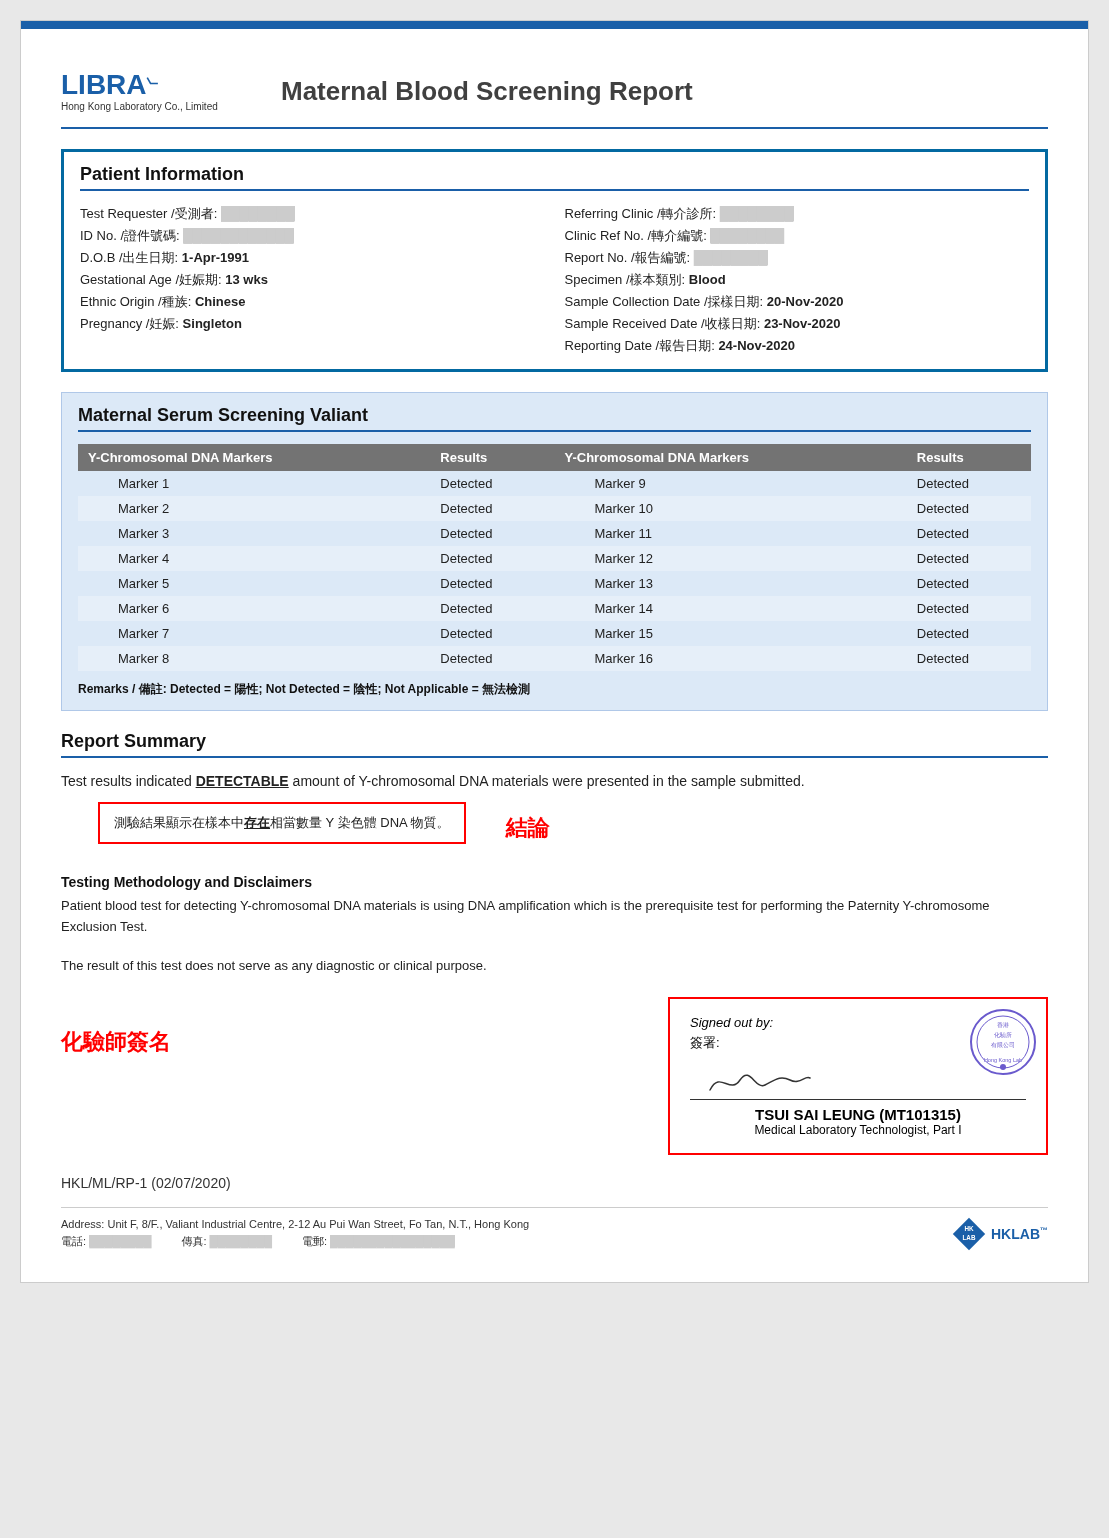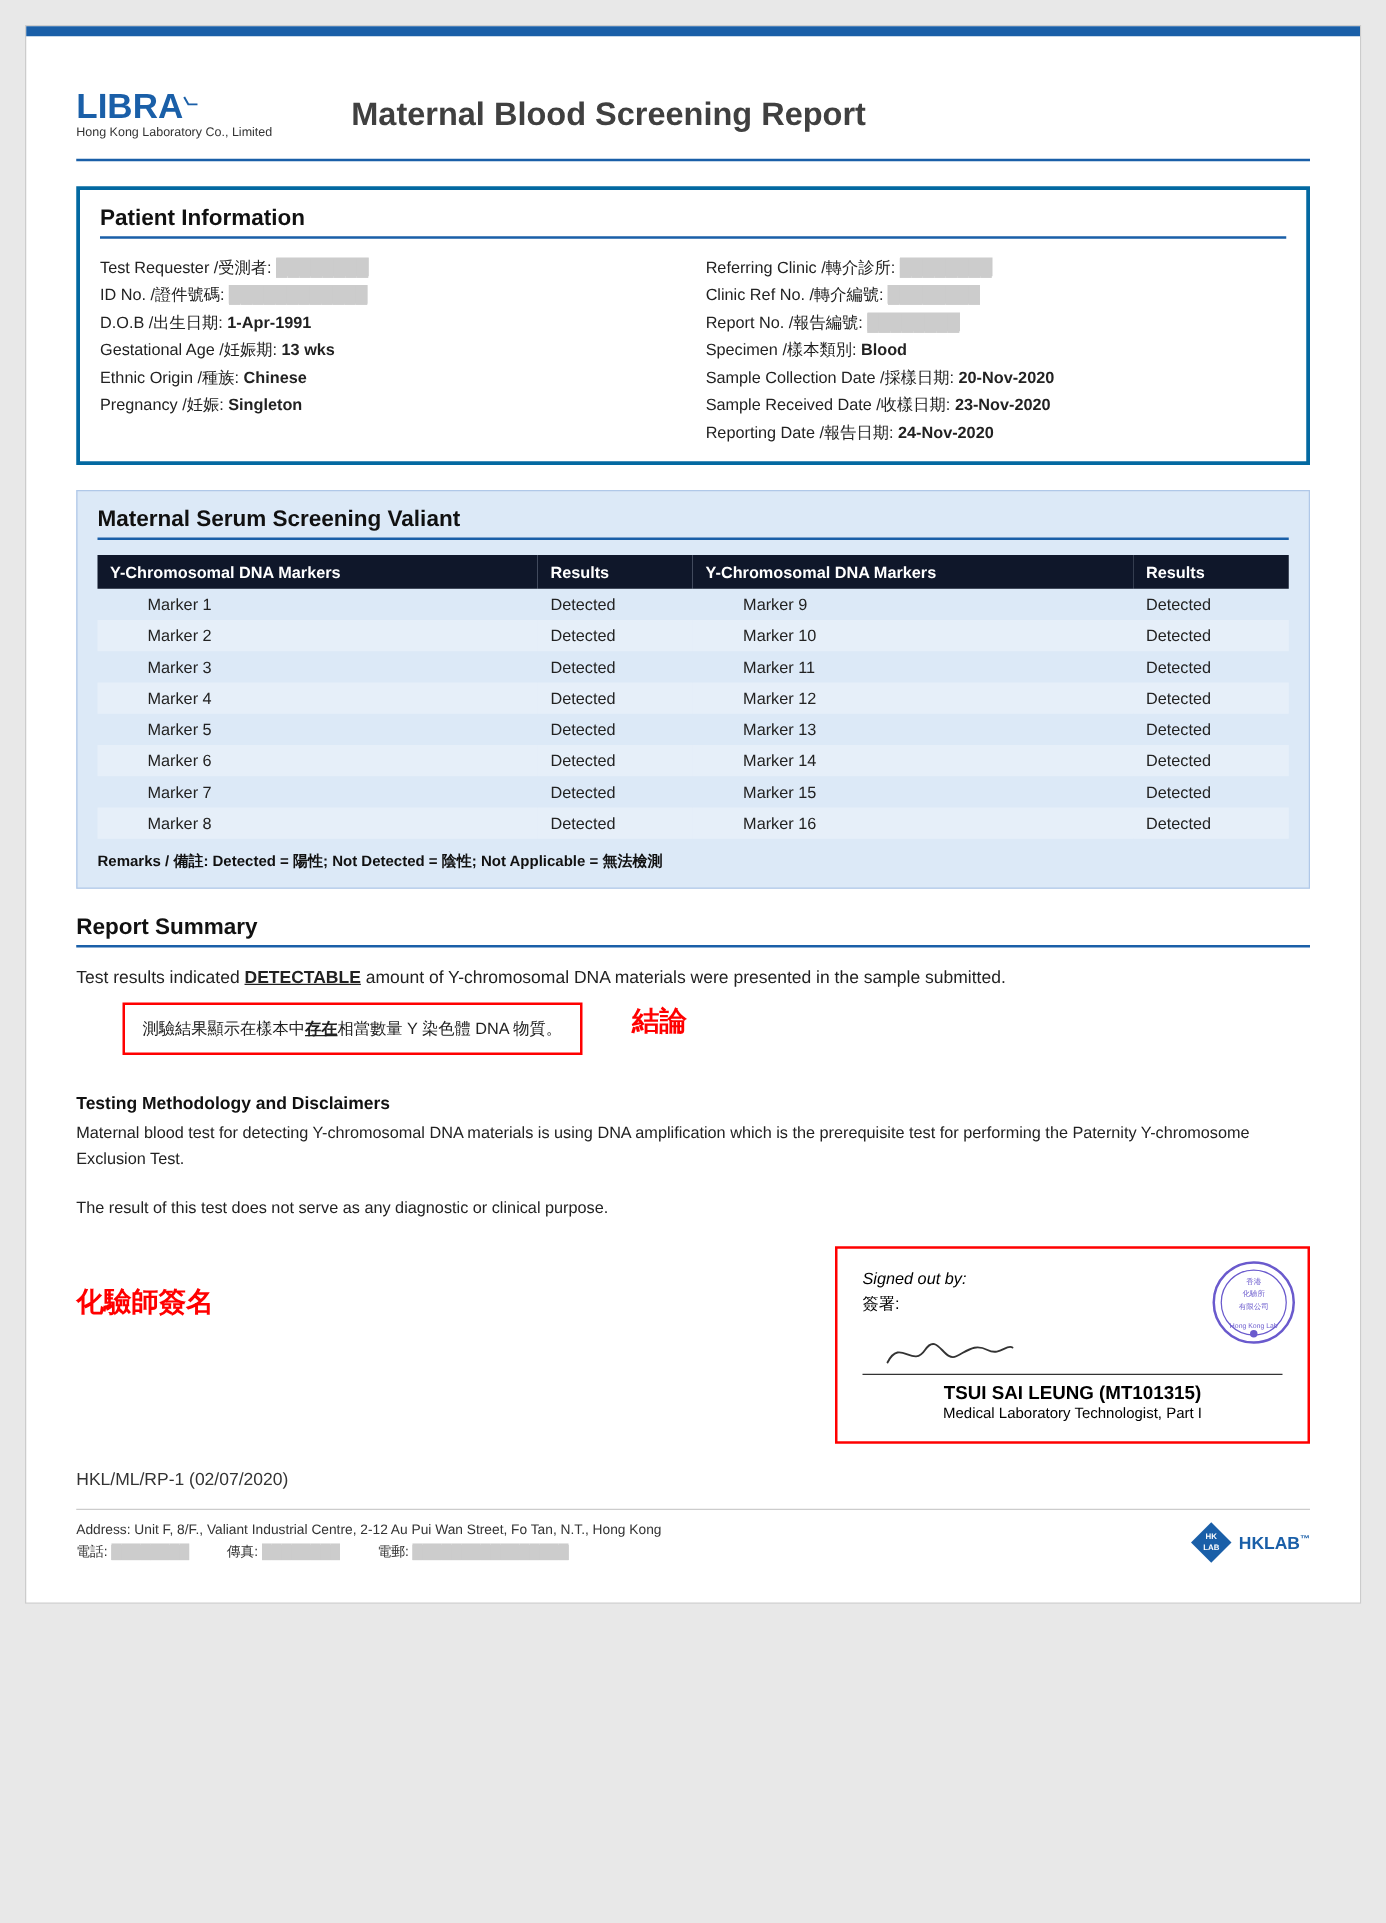--- a/index.html
+++ b/index.html
@@ -83,21 +83,21 @@
     }
     .serum-section .section-heading {
       border-bottom: 2px solid #1a5fa8;
     }
     .markers-table {
       width: 100%;
       border-collapse: collapse;
       font-size: 13px;
     }
     .markers-table th {
-      background: #0f172a;
+      background: #737373;
       color: white;
       padding: 6px 10px;
       text-align: left;
       font-size: 13px;
     }
     .markers-table td {
       padding: 5px 10px;
       color: #222;
     }
     .markers-table tr:nth-child(even) td {
@@ -145,21 +145,21 @@
     }
     .jie-lun {
       color: red;
       font-size: 22px;
       font-weight: bold;
       margin-left: 40px;
       vertical-align: middle;
     }
     .conclusion-row {
       display: flex;
-      align-items: flex-start;
+      align-items: center;
       margin-bottom: 15px;
       padding-left: 37px;
     }
 
     
     .methodology-section {
       margin-bottom: 20px;
     }
     .methodology-heading {
       font-size: 14px;
@@ -417,21 +417,21 @@
           測驗結果顯示在樣本中<span class="underline-bold">存在</span>相當數量 Y 染色體 DNA 物質。
         </div>
       </div>
       <span class="jie-lun">結論</span>
     </div>
   </div>
 
   <div class="methodology-section">
     <div class="methodology-heading">Testing Methodology and Disclaimers</div>
     <p class="methodology-text">
-      Maternal blood test for detecting Y-chromosomal DNA materials is using DNA amplification which is the prerequisite test
+      Patient blood test for detecting Y-chromosomal DNA materials is using DNA amplification which is the prerequisite test
       for performing the Paternity Y-chromosome Exclusion Test.
     </p>
     <br>
     <p class="methodology-text">
       The result of this test does not serve as any diagnostic or clinical purpose.
     </p>
   </div>
 
   <div class="signature-area">
     <div class="chemist-label">化驗師簽名</div>

